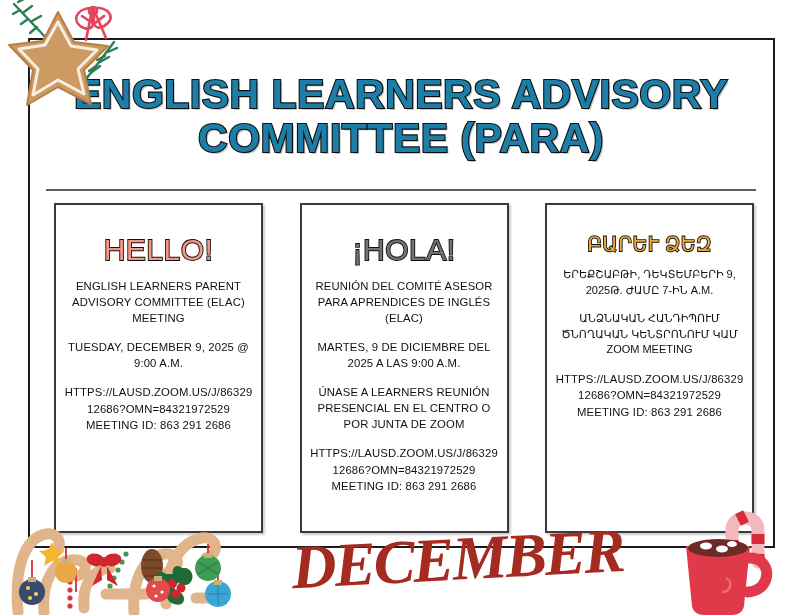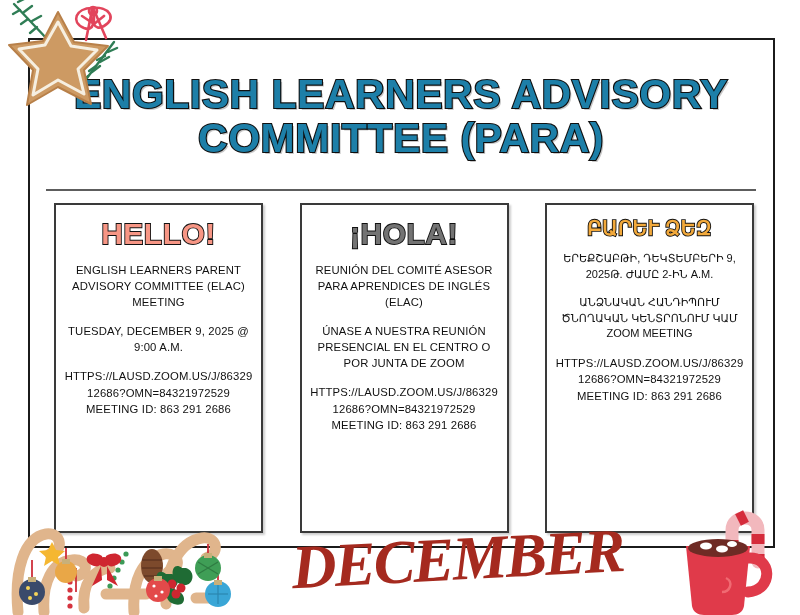--- a/index.html
+++ b/index.html
@@ -73,26 +73,26 @@
     border: 2px solid #3a3a3a;
     box-sizing: border-box;
     background: #ffffff;
     box-shadow: 2px 2px 2px rgba(0,0,0,0.20);
     padding: 8px 6px 6px 6px;
     text-align: center;
     overflow: hidden;
   }
   .panel-greeting {
     font-family: "Liberation Sans", sans-serif;
-    font-weight: bold;
+    font-weight: normal;
     font-size: 30px;
     letter-spacing: 0.5px;
     -webkit-text-stroke: 1.8px #111111;
     paint-order: stroke fill;
-    margin: 4px 0 12px 0;
+    margin: 20px 0 12px 0;
     line-height: 1.1;
   }
   .panel-greeting.armenian {
     font-size: 20px;
   }
   .panel-para {
     font-family: "Liberation Sans", sans-serif;
     font-weight: normal;
     font-size: 11.3px;
     color: #111111;
@@ -155,28 +155,29 @@
     <div class="panel-greeting" style="color:#f79685;">HELLO!</div>
     <div class="panel-para">ENGLISH LEARNERS PARENT ADVISORY COMMITTEE (ELAC) MEETING</div>
     <div class="panel-para">TUESDAY, DECEMBER 9, 2025 @ 9:00 A.M.</div>
     <div class="panel-para link">HTTPS://LAUSD.ZOOM.US/J/8632912686?OMN=84321972529</div>
     <div class="panel-para meetingid">MEETING ID: 863 291 2686</div>
   </div>
 
   <div class="panel">
     <div class="panel-greeting" style="color:#737373;">¡HOLA!</div>
     <div class="panel-para">REUNIÓN DEL COMITÉ ASESOR PARA APRENDICES DE INGLÉS (ELAC)</div>
-    <div class="panel-para">ÚNASE A NUESTRA REUNIÓN PRESENCIAL EN EL CENTRO O POR JUNTA DE ZOOM</div>
+    <div class="panel-para">MARTES, 9 DE  DICIEMBRE DEL 2025 A LAS 9:00 A.M.</div>
+    <div class="panel-para">ÚNASE A LEARNERS REUNIÓN PRESENCIAL EN EL CENTRO O POR JUNTA DE ZOOM</div>
     <div class="panel-para link">HTTPS://LAUSD.ZOOM.US/J/8632912686?OMN=84321972529</div>
     <div class="panel-para meetingid">MEETING ID: 863 291 2686</div>
   </div>
 
   <div class="panel">
     <div class="panel-greeting armenian" style="color:#f2a93b;">ԲԱՐԵՒ ՁԵԶ</div>
-    <div class="panel-para armenian">ԵՐԵՔՇԱԲԹԻ, ԴԵԿՏԵՄԲԵՐԻ 9, 2025Թ.  ԺԱՄԸ 2-ԻՆ A.M.</div>
+    <div class="panel-para armenian">ԵՐԵՔՇԱԲԹԻ, ԴԵԿՏԵՄԲԵՐԻ 9, 2025Թ.  ԺԱՄԸ 7-ԻՆ A.M.</div>
     <div class="panel-para armenian">ԱՆՁՆԱԿԱՆ ՀԱՆԴԻՊՈՒՄ ԾՆՈՂԱԿԱՆ ԿԵՆՏՐՈՆՈՒՄ ԿԱՄ ZOOM MEETING</div>
     <div class="panel-para link">HTTPS://LAUSD.ZOOM.US/J/8632912686?OMN=84321972529</div>
     <div class="panel-para meetingid">MEETING ID: 863 291 2686</div>
   </div>
 
 </div>
 
 <div id="december-word">DECEMBER</div>
 
 <svg class="deco" id="deco-star-cookie" viewBox="0 0 150 120">

